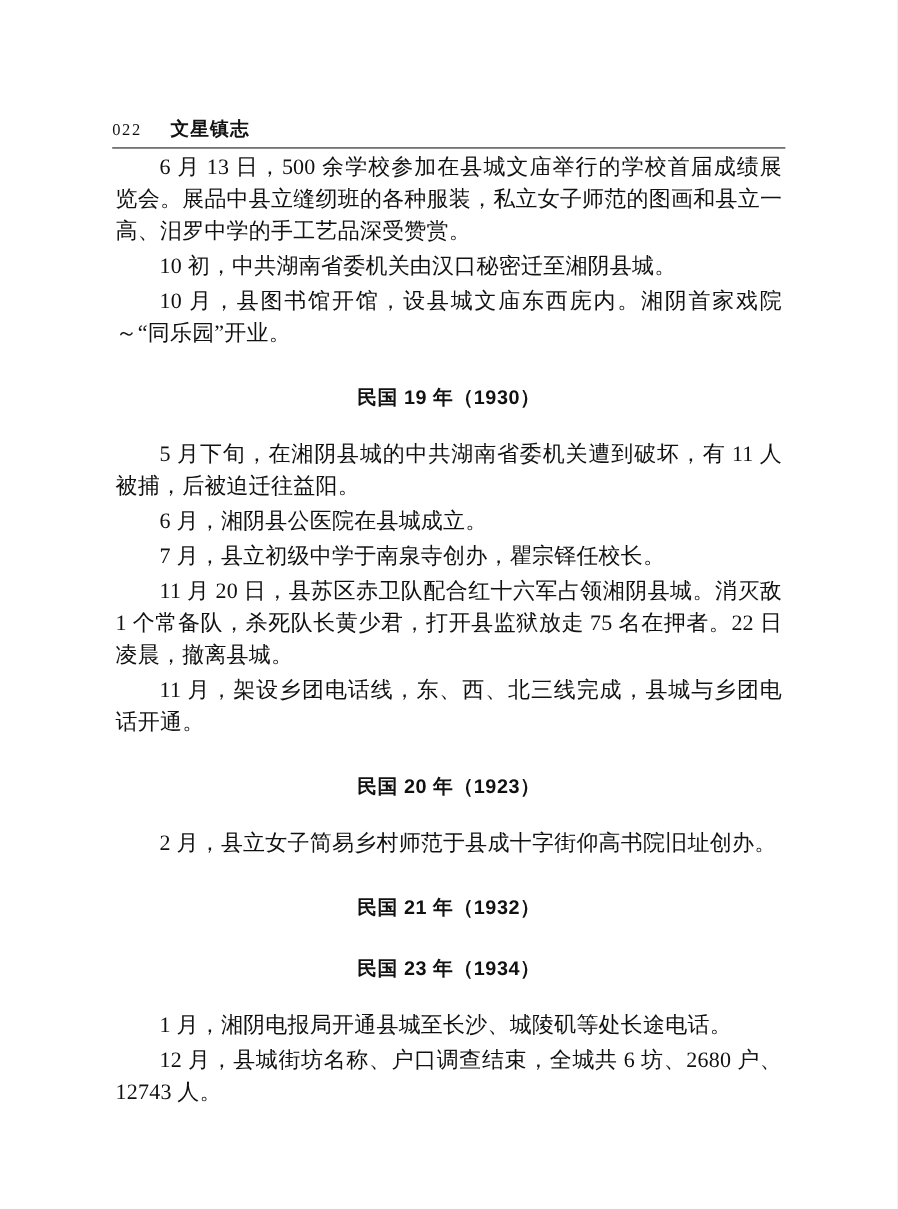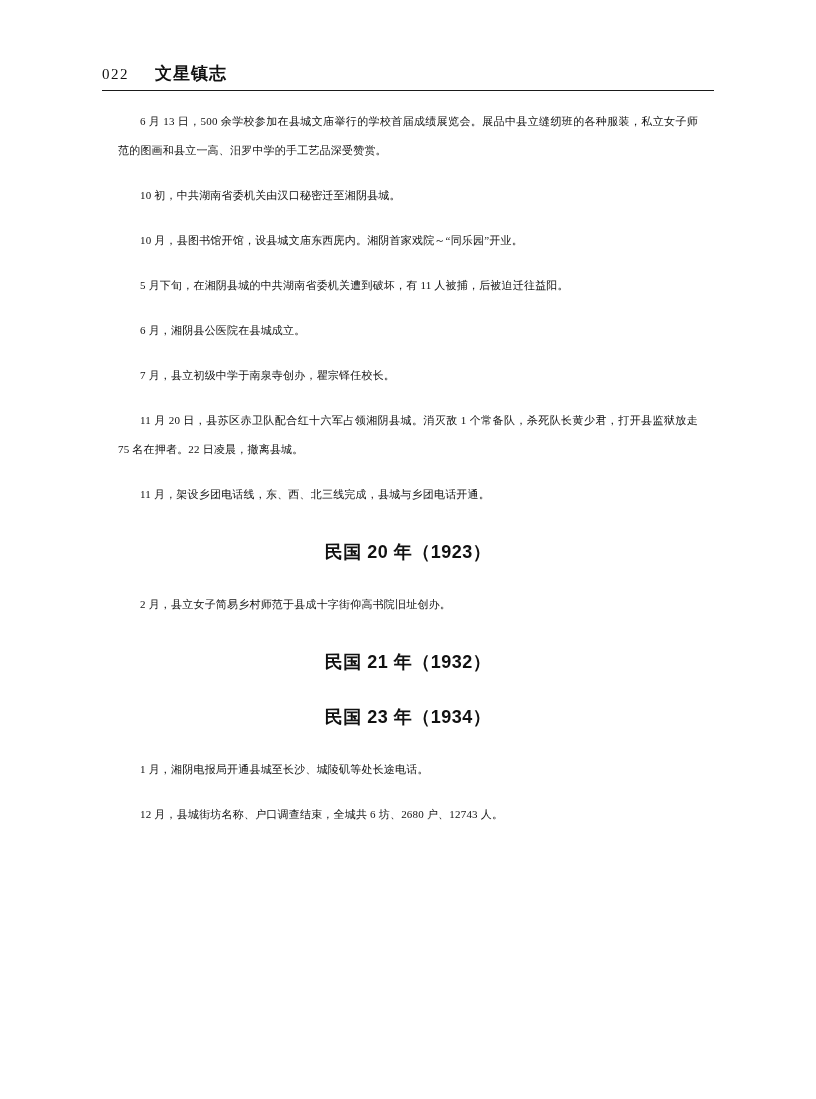--- a/index.html
+++ b/index.html
@@ -8,21 +8,21 @@
     width: 816px;
     height: 1099px;
     margin: 0 auto;
     background: #ffffff;
     color: #111111;
     font-family: "Liberation Serif", "DejaVu Serif", serif;
     overflow: hidden;
     box-sizing: border-box;
   }
   .content {
-    padding: 62px 102px 0 102px;
+    padding: 106px 102px 0 102px;
     box-sizing: border-box;
   }
   .page-header {
     display: flex;
     align-items: baseline;
     gap: 26px;
     border-bottom: 1.6px solid #1a1a1a;
     padding-bottom: 5px;
   }
   .page-num {
@@ -40,23 +40,23 @@
     font-weight: 700;
     font-size: 18px;
     text-align: center;
     margin: 31px 0 26px 0;
     letter-spacing: 0.5px;
   }
   section.year-section:first-of-type h2.year-heading {
     margin-top: 18px;
   }
   p.entry {
-    font-size: 11px;
+    font-size: 20px;
     line-height: 29px;
-    margin: 16px;
+    margin: 3px;
     text-indent: 2em;
     text-align: justify;
     letter-spacing: 0.2px;
     font-family: Liberation Serif, serif;
   }
 </style>
 </head>
 <body>
 
 <div class="page">
@@ -67,20 +67,21 @@
       <span class="book-title">文星镇志</span>
     </header>
 
     <section class="year-section">
       <p class="entry">6 月 13 日，500 余学校参加在县城文庙举行的学校首届成绩展览会。展品中县立缝纫班的各种服装，私立女子师范的图画和县立一高、汨罗中学的手工艺品深受赞赏。</p>
       <p class="entry">10 初，中共湖南省委机关由汉口秘密迁至湘阴县城。</p>
       <p class="entry">10 月，县图书馆开馆，设县城文庙东西庑内。湘阴首家戏院～“同乐园”开业。</p>
     </section>
 
     <section class="year-section">
+      <h2 class="year-heading">民国 19 年（1930）</h2>
       <p class="entry">5 月下旬，在湘阴县城的中共湖南省委机关遭到破坏，有 11 人被捕，后被迫迁往益阳。</p>
       <p class="entry">6 月，湘阴县公医院在县城成立。</p>
       <p class="entry">7 月，县立初级中学于南泉寺创办，瞿宗铎任校长。</p>
       <p class="entry">11 月 20 日，县苏区赤卫队配合红十六军占领湘阴县城。消灭敌 1 个常备队，杀死队长黄少君，打开县监狱放走 75 名在押者。22 日凌晨，撤离县城。</p>
       <p class="entry">11 月，架设乡团电话线，东、西、北三线完成，县城与乡团电话开通。</p>
     </section>
 
     <section class="year-section">
       <h2 class="year-heading">民国 20 年（1923）</h2>
       <p class="entry">2 月，县立女子简易乡村师范于县成十字街仰高书院旧址创办。</p>

